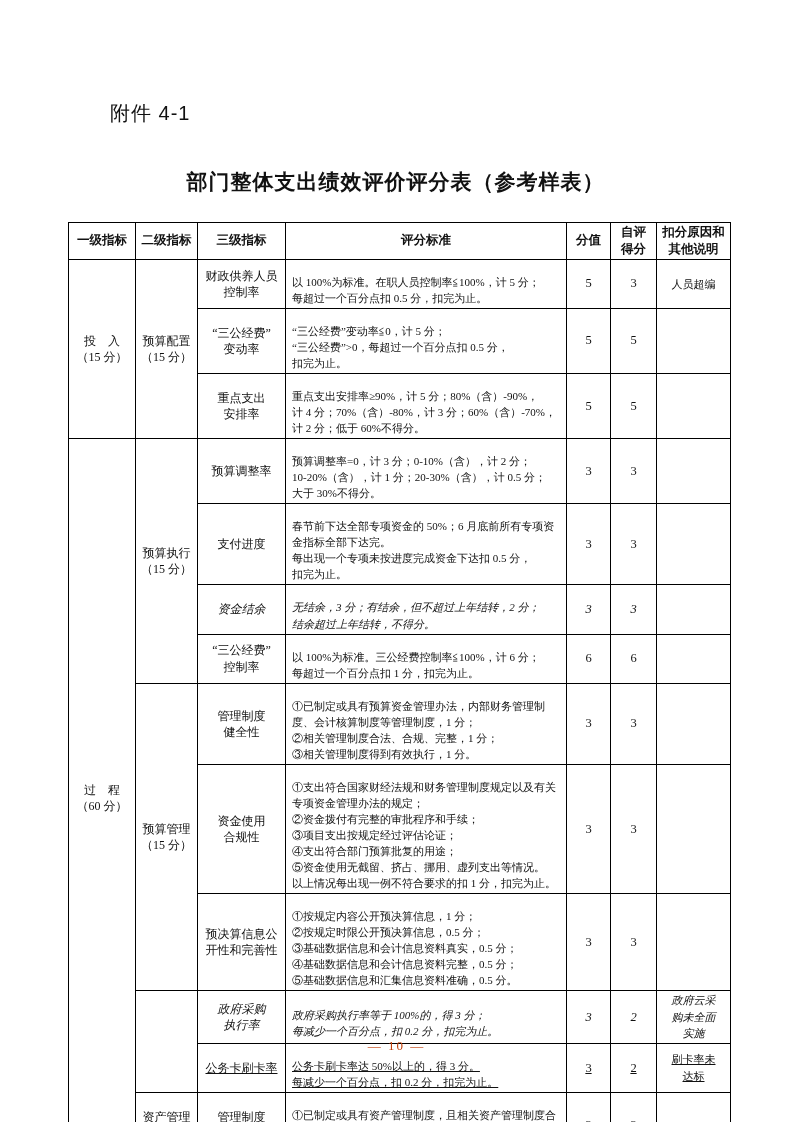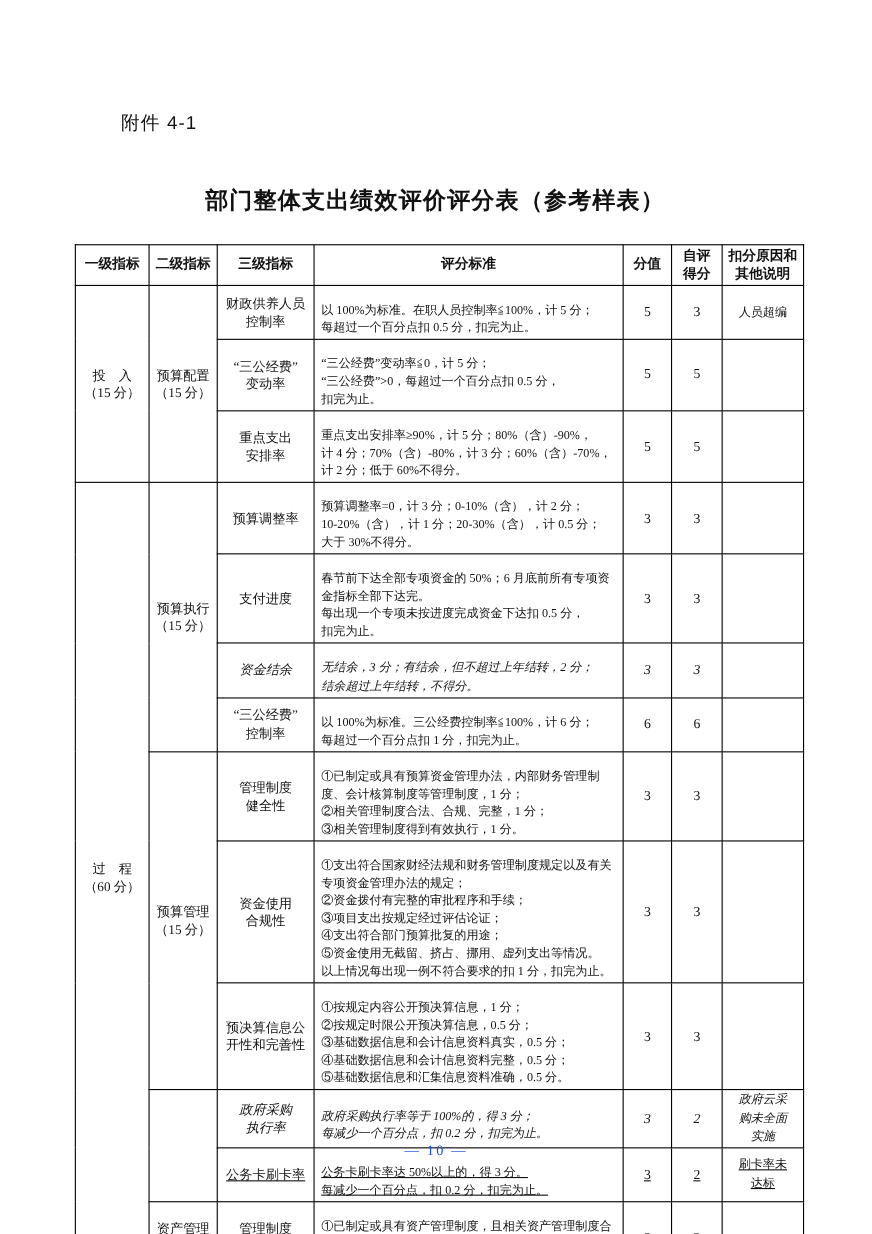--- a/index.html
+++ b/index.html
@@ -5,21 +5,21 @@
   * { margin: 0; padding: 0; box-sizing: border-box; }
   html, body { background: #ffffff; }
   body {
     width: 793px; height: 1122px;
     position: relative;
     font-family: "Liberation Serif", "DejaVu Serif", serif;
     color: #111;
   }
   .attachment-label {
     position: absolute; left: 110px; top: 100px;
-    font-size: 17px; letter-spacing: 1px;
+    font-size: 20px; letter-spacing: 1px;
     font-family: "Liberation Sans", "DejaVu Sans", sans-serif;
   }
   .doc-title {
     position: absolute; left: 0; right: 2px; top: 168px;
     text-align: center;
     font-size: 21px; font-weight: bold; letter-spacing: 1px;
     font-family: "Liberation Sans", "DejaVu Sans", sans-serif;
   }
   .score-table {
     position: absolute; left: 68px; top: 222px;
@@ -61,21 +61,21 @@
   tr.h-r7  { height: 33px; }
   tr.h-r8  { height: 62px; }
   tr.h-r9  { height: 115px; }
   tr.h-r10 { height: 82px; }
   tr.h-r11 { height: 47px; font-style: italic; }
   tr.h-r12 { height: 41px; text-decoration: underline; }
   tr.h-r13 { height: 64px; }
   .page-footer {
     position: absolute; left: 0; right: 0; top: 1038px;
     text-align: center;
-    font-size: 13px; color: #1d4ed8;
+    font-size: 13px; color: #c2410c;
     letter-spacing: 2px;
   }
 </style>
 </head>
 <body>
 
 <div class="attachment-label">附件 4-1</div>
 <div class="doc-title">部门整体支出绩效评价评分表（参考样表）</div>
 
 <table class="score-table">

